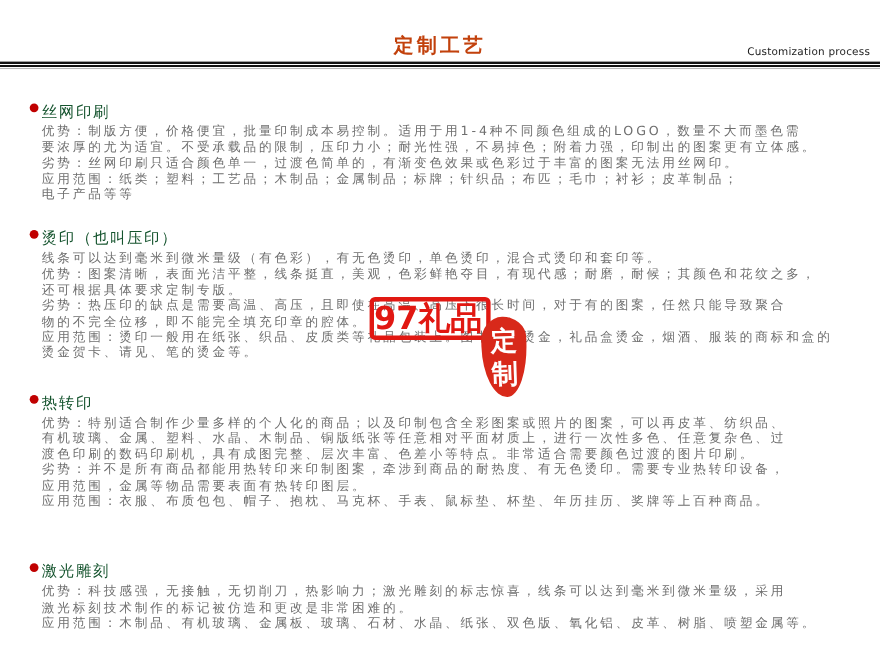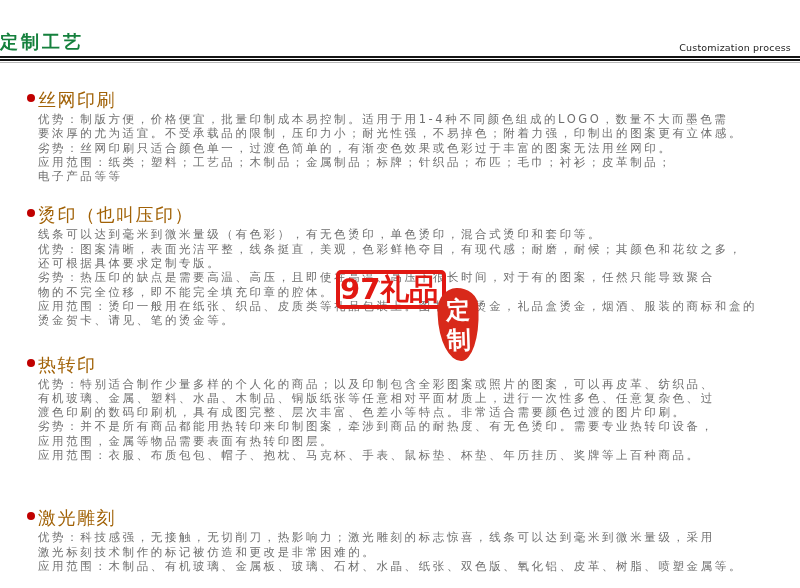--- a/index.html
+++ b/index.html
@@ -6,21 +6,22 @@
   .page{
     position:relative;
     width:800px;height:588px;
     background:#fff;
     overflow:hidden;
     font-family:"DejaVu Sans","Liberation Sans",sans-serif;
   }
   
   .hdr-title{
     margin:0;padding-top:31px;
-    font-size:18px;font-weight:bold;color:#15803d;
+    text-align:center;
+    font-size:18px;font-weight:bold;color:#c2410c;
     letter-spacing:3px;line-height:22px;
   }
   .hdr-sub{
     position:absolute;top:42px;right:9px;
     font-size:9.5px;color:#1c1c1c;letter-spacing:0.2px;
   }
   .rule{
     margin-top:3px;
     height:8px;width:800px;
     background:linear-gradient(to bottom,
@@ -38,22 +39,22 @@
   .sec.s3{margin-top:28px;}
   .sec.s4{margin-top:47px;}
   .sec-head{position:relative;padding-left:11px;margin-bottom:6px;height:15px;}
   .bullet{
     position:absolute;left:0;top:3px;
     width:8px;height:8px;border-radius:50%;
     background:#c00000;
   }
   .sec-title{
     display:inline-block;margin:0;
-    font-size:18px;font-weight:normal;
-    color:#a16207;letter-spacing:1.5px;line-height:15px;
+    font-size:14px;font-weight:normal;
+    color:#14532d;letter-spacing:1.5px;line-height:15px;
   }
   .sec-body{padding-left:11px;}
   .ln{
     font-size:11.5px;color:#6f6f6f;
     letter-spacing:2.6px;line-height:14.3px;
     white-space:nowrap;
   }
   
   .wm-box{
     position:absolute;left:336px;top:270px;

